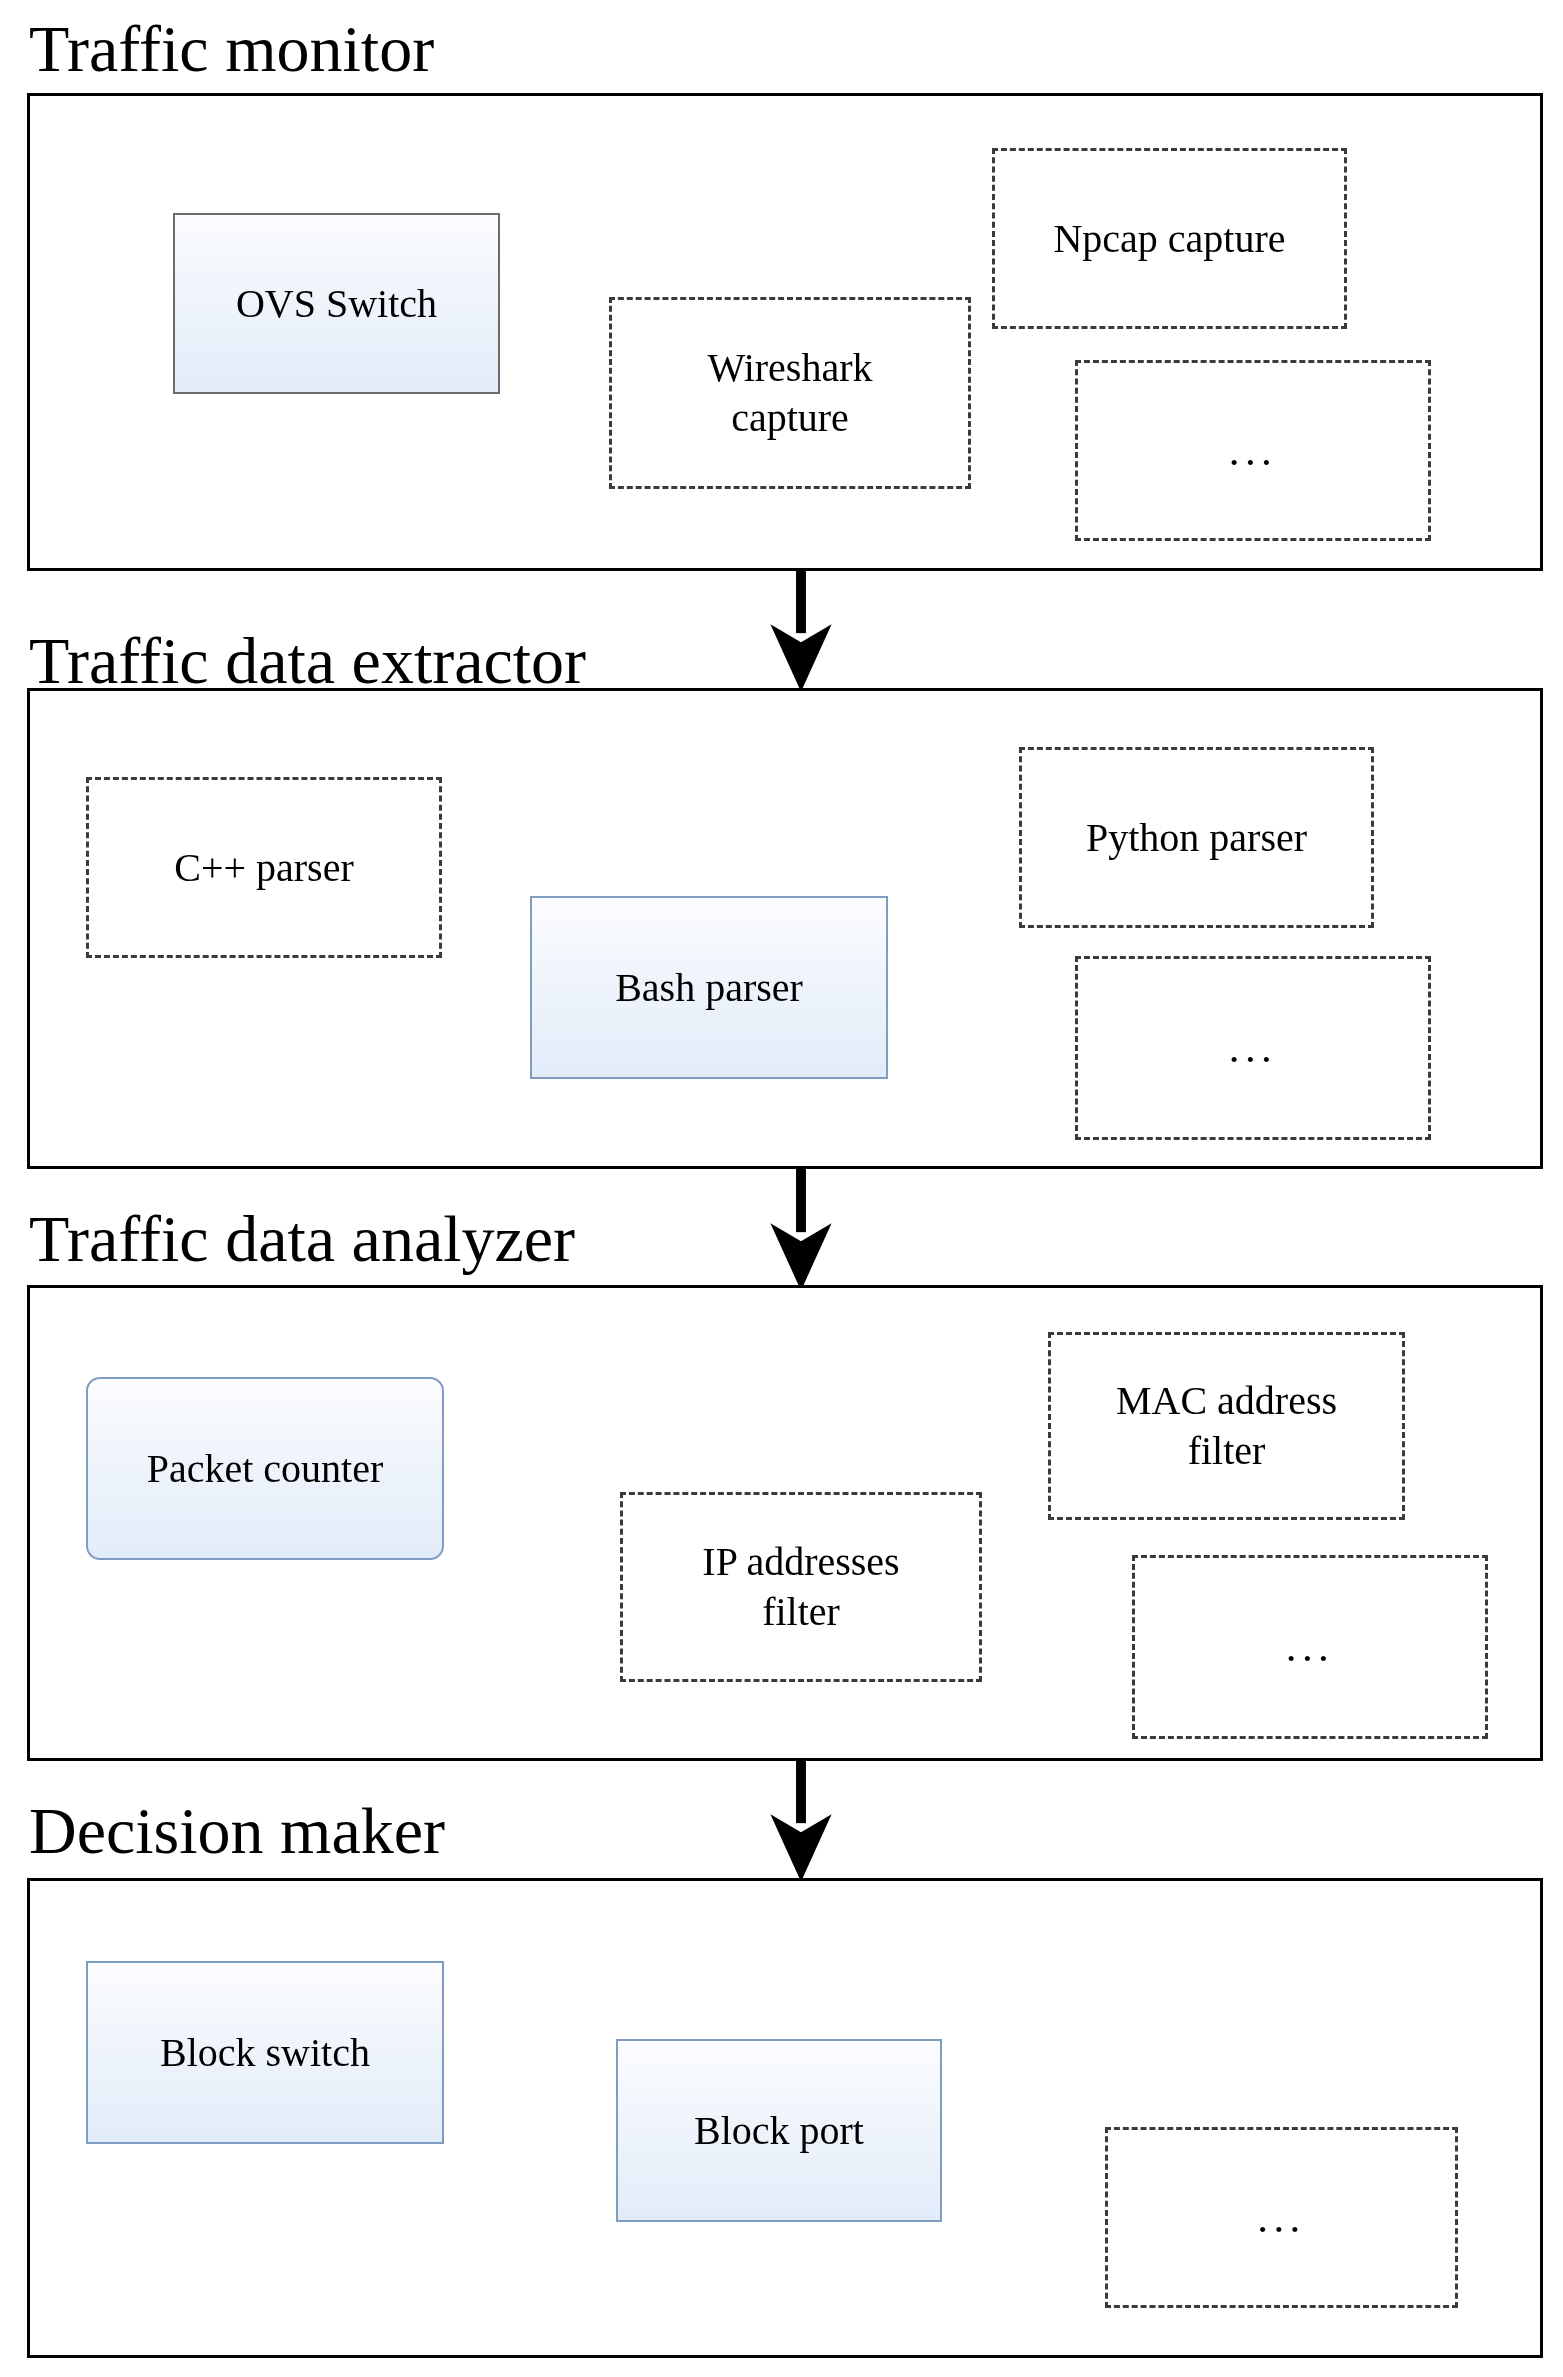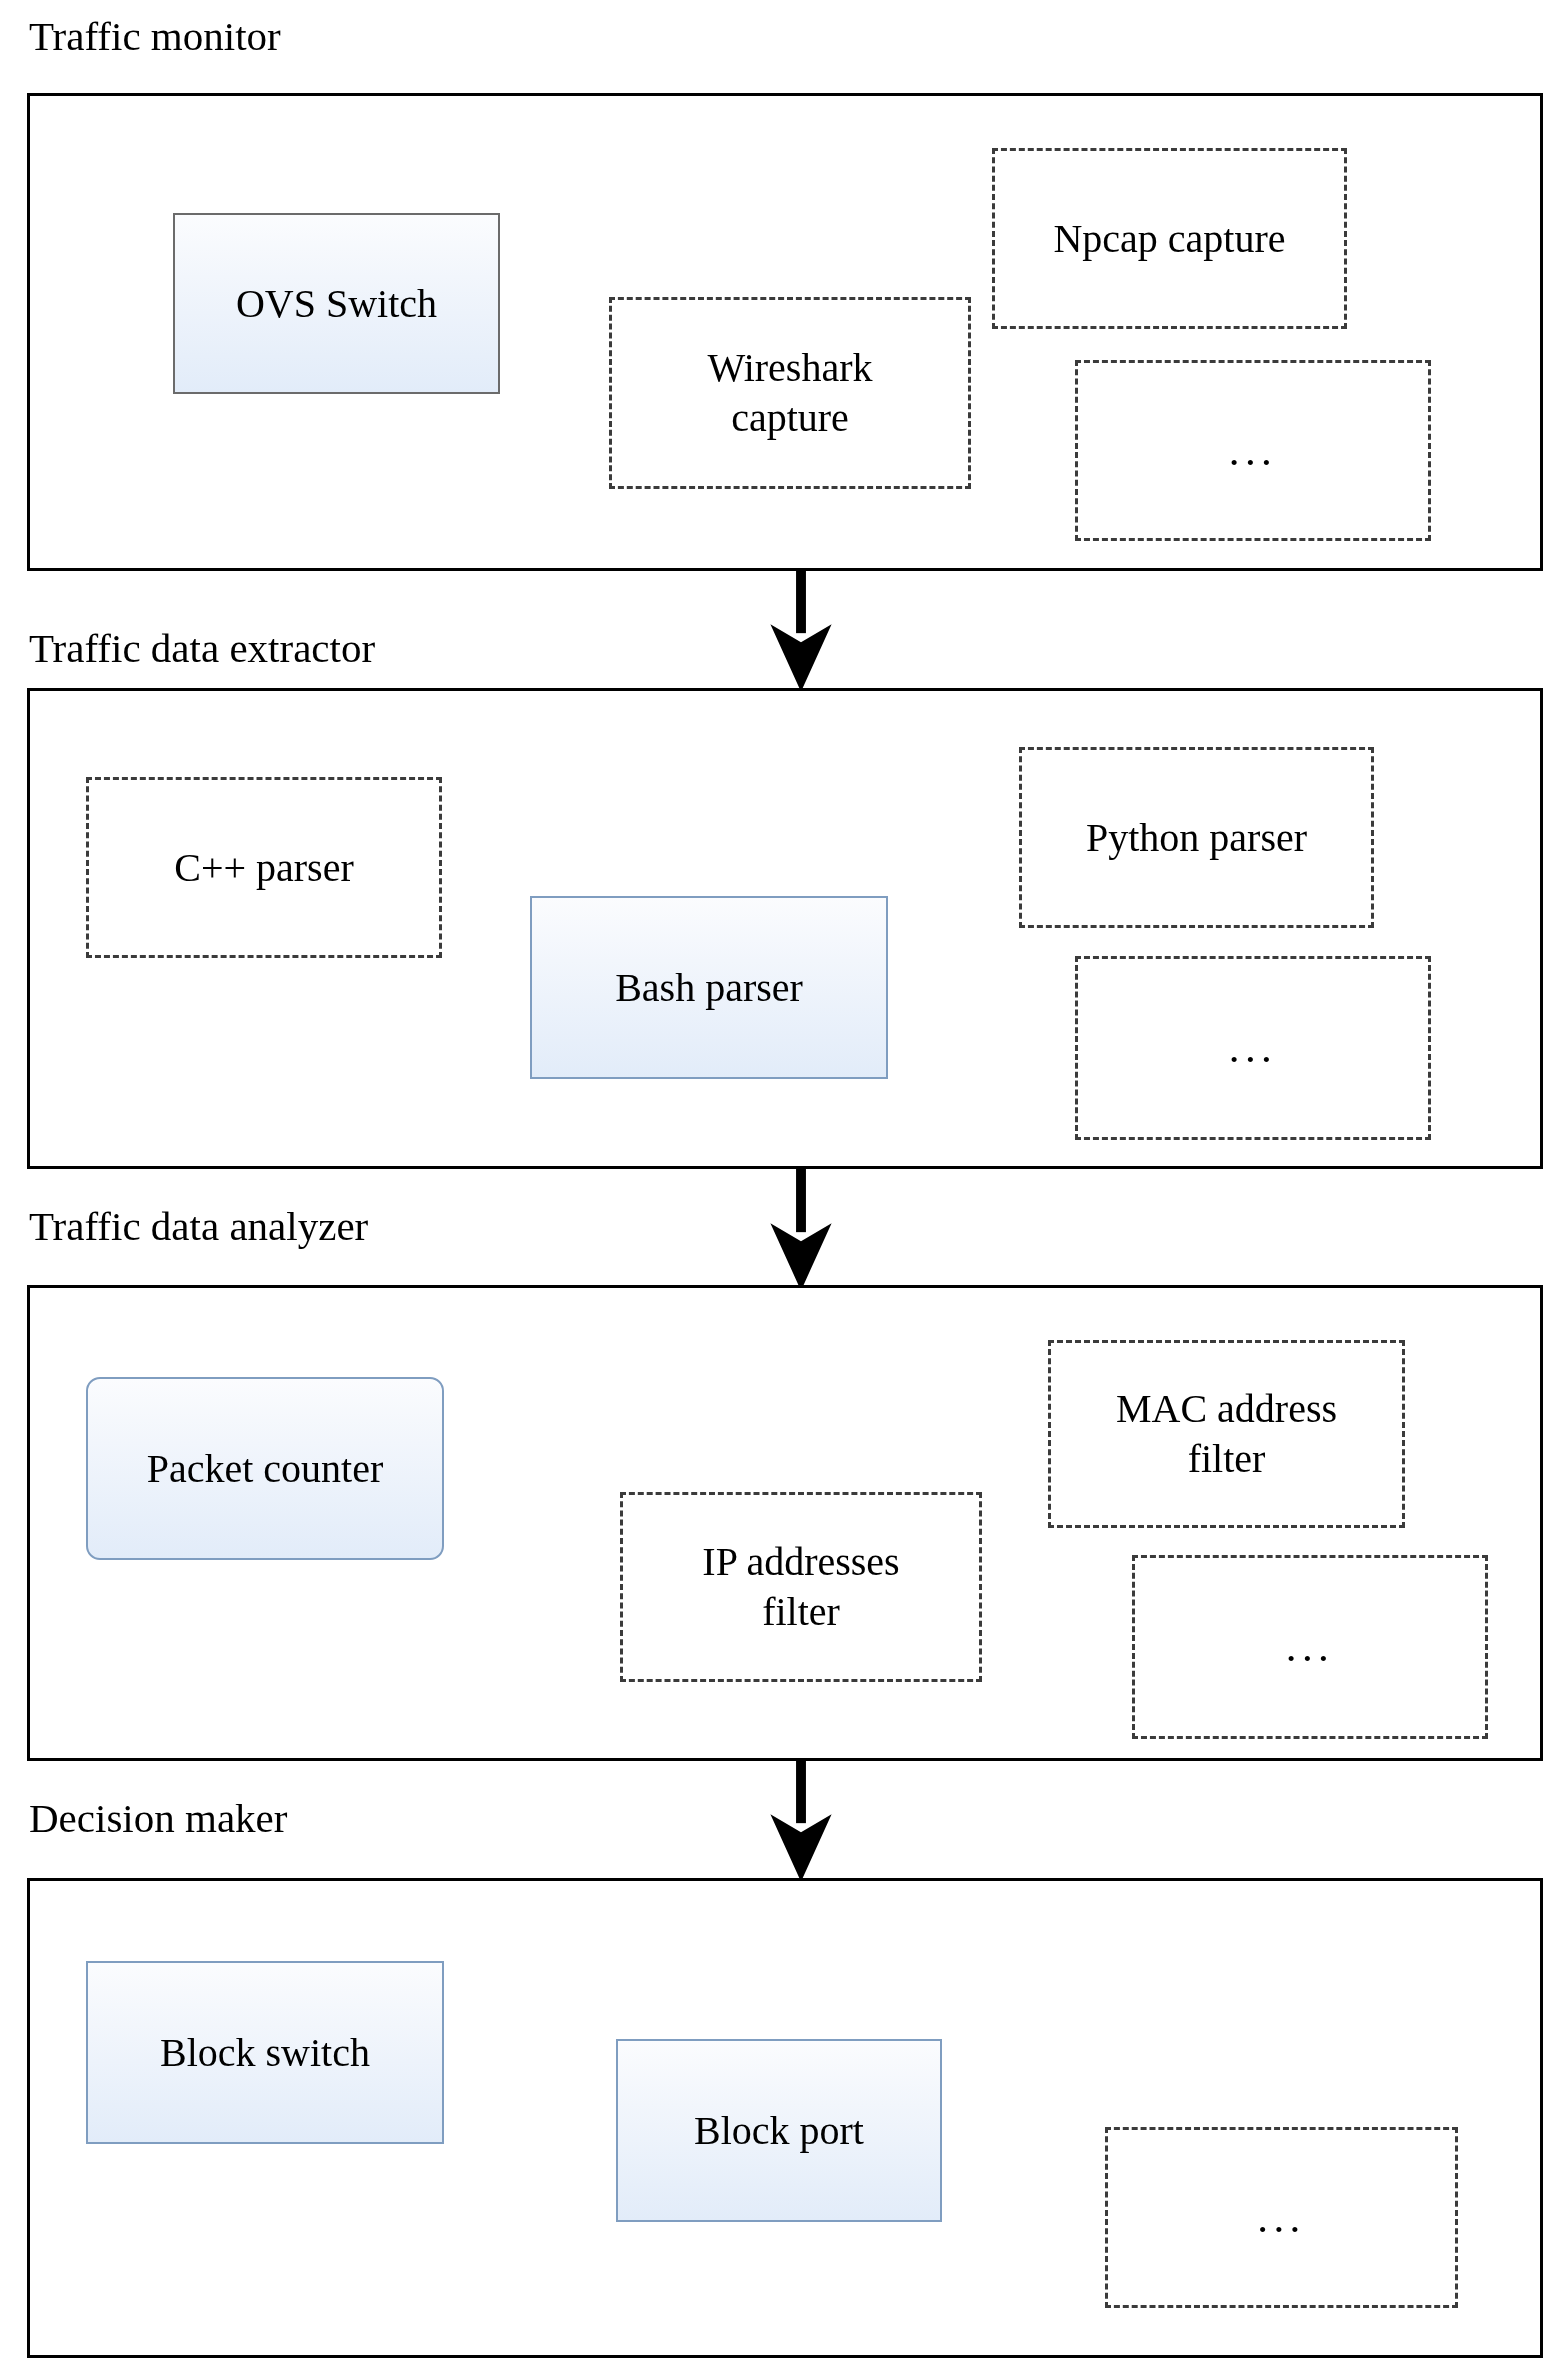--- a/index.html
+++ b/index.html
@@ -16,21 +16,21 @@
     width: 1564px;
     height: 2377px;
     background: #ffffff;
     overflow: hidden;
   }
 
   
   .section-title {
     position: absolute;
     font-family: "Liberation Serif", "DejaVu Serif", serif;
-    font-size: 41px;
+    font-size: 66px;
     line-height: 1;
     color: #000000;
     white-space: nowrap;
     letter-spacing: 0px;
   }
 
   
   .stage-box {
     position: absolute;
     box-sizing: border-box;
@@ -154,21 +154,21 @@
 
     <div class="node-solid" style="left:56px; top:89px; width:358px; height:183px;border-radius:14px;">
       <span class="node-label">Packet counter</span>
     </div>
 
     <div class="node-dashed" style="left:590px; top:204px; width:362px; height:190px;">
       <span class="node-label">IP addresses
 filter</span>
     </div>
 
-    <div class="node-dashed" style="left:1018px; top:52px; width:357px; height:188px;">
+    <div class="node-dashed" style="left:1018px; top:44px; width:357px; height:188px;">
       <span class="node-label">MAC address
 filter</span>
     </div>
 
     <div class="node-dashed" style="left:1102px; top:267px; width:356px; height:184px;">
       <span class="node-label ellipsis">...</span>
     </div>
   </div>
 
   <div class="arrow" style="left:765px; top:1758px;">

